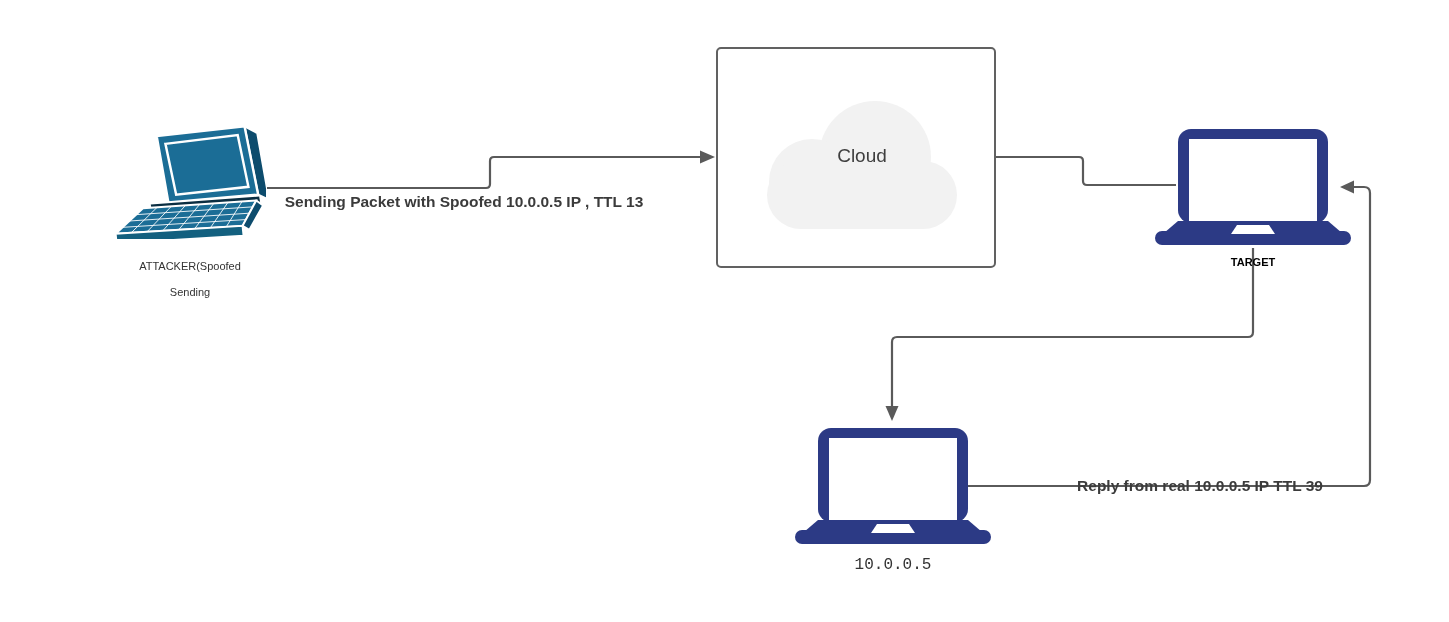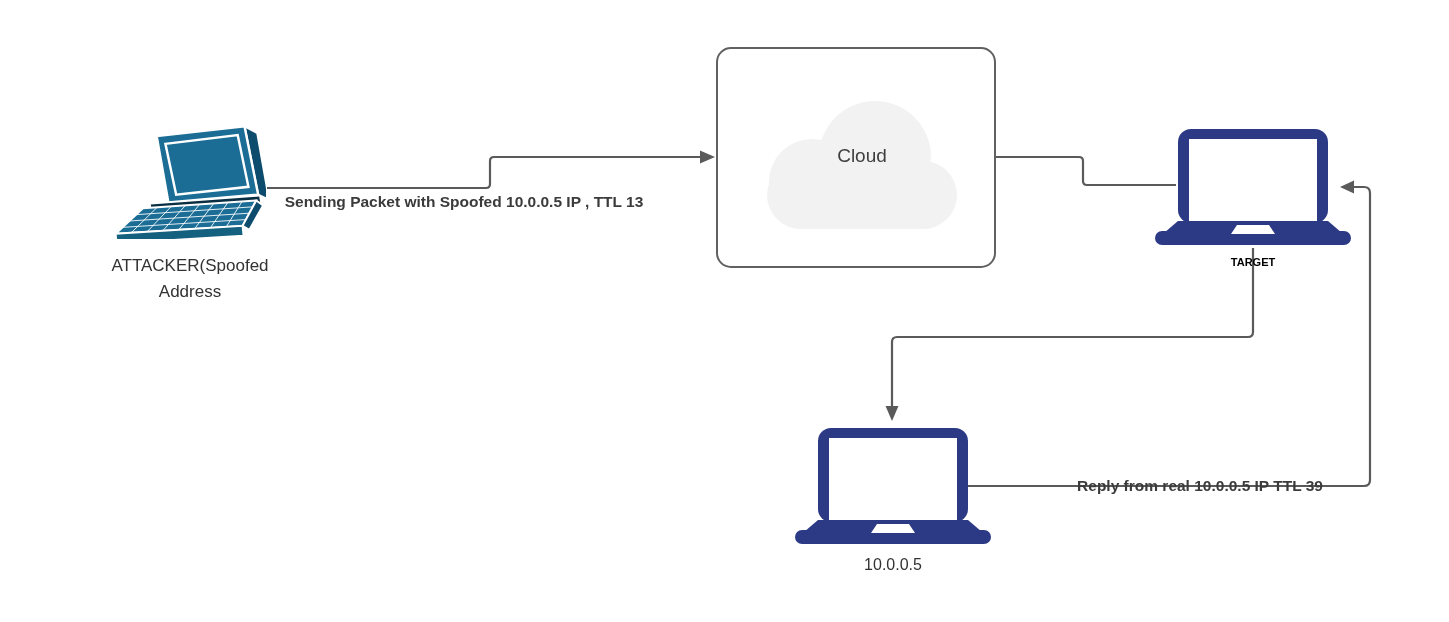--- a/index.html
+++ b/index.html
@@ -13,43 +13,43 @@
   .edge{fill:none;stroke:#5a5a5a;stroke-width:2.2;}
   .arrowhead{fill:#5a5a5a;stroke:none;}
   
   .edge-label{
     position:absolute;transform:translateX(-50%);
     font-size:15.5px;font-weight:bold;color:#3b3b3b;white-space:nowrap;
   }
   
   #cloud-box{
     left:716px;top:47px;width:276px;height:217px;
-    background:#ffffff;border:2.5px solid #616161;border-radius:15px;
+    background:#ffffff;border:2.5px solid #616161;border-radius:5px;
   }
   #cloud-shape{left:49px;top:52px;width:190px;height:128px;}
   .puff{position:absolute;background:#f2f2f2;border-radius:50%;}
   #puff-top{left:52px;top:0;width:112px;height:112px;}
   #puff-left{left:2px;top:38px;width:86px;height:86px;}
   #puff-body{left:0;top:60px;width:190px;height:68px;border-radius:34px;}
   #cloud-label{
     left:0;top:44px;width:190px;text-align:center;
     font-size:19px;color:#3f3f3f;
   }
   
   #attacker-label{
     left:60px;top:253px;width:260px;text-align:center;
-    font-size:17px;line-height:26px;color:#333333;
+    font-size:11px;line-height:26px;color:#333333;
   }
   #target-label{
     left:1253px;top:256px;transform:translateX(-50%);
     font-size:11px;font-weight:bold;color:#000000;white-space:nowrap;
   }
   #real-host-label{
     left:893px;top:556px;transform:translateX(-50%);
-    font-size:16px;color:#333333;white-space:nowrap;
+    font-size:16px;color:#333333;white-space:nowrap;font-family:Liberation Mono, monospace;
   }
   
   #attacker-icon{left:100px;top:121px;width:166px;height:118px;}
   #target-icon{left:1155px;top:129px;width:196px;height:120px;}
   #real-host-icon{left:795px;top:428px;width:196px;height:120px;}
 </style>
 </head>
 <body>
 
 <div id="canvas">
@@ -123,18 +123,18 @@
       <rect x="0" y="102" width="196" height="14" rx="7" fill="#2c3a85"></rect>
       <polygon points="82,96 114,96 120,105 76,105" fill="#ffffff"></polygon>
     </g>
   </svg>
 
   <div class="edge-label" style="left:464px;top:193px;text-align:center;">Sending Packet with Spoofed 10.0.0.5 IP , TTL 13</div>
   <div class="edge-label" style="left:1200px;top:477px;">Reply from real 10.0.0.5 IP TTL 39</div>
 
   <div id="attacker-label" class="abs">
     <div>ATTACKER(Spoofed</div>
-    <div>Address</div>
+    <div>Sending</div>
   </div>
   <div id="target-label" class="abs">TARGET</div>
   <div id="real-host-label" class="abs">10.0.0.5</div>
 
 </div>
 
 </body></html>

